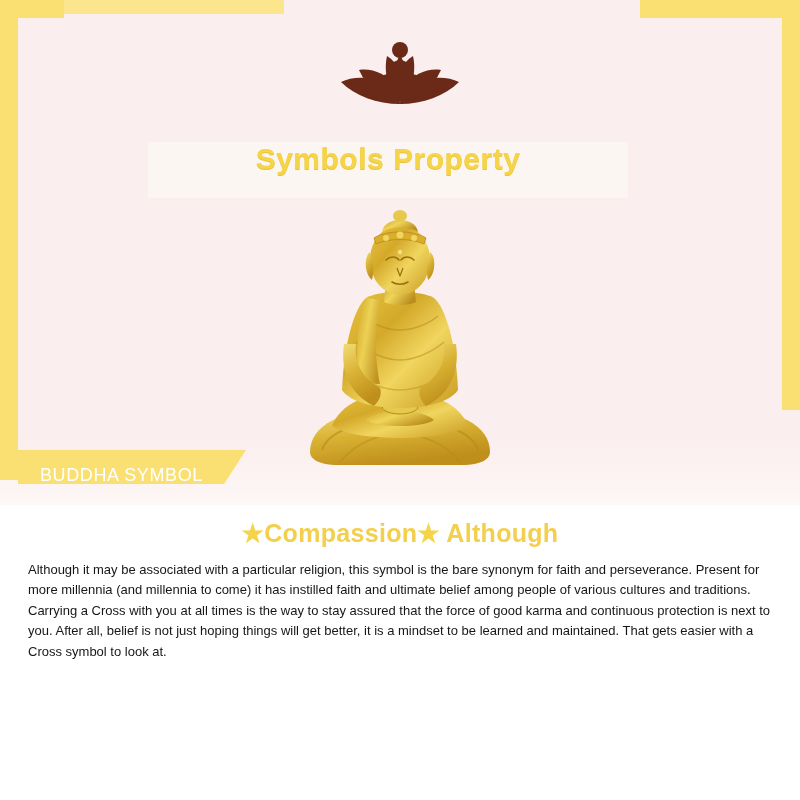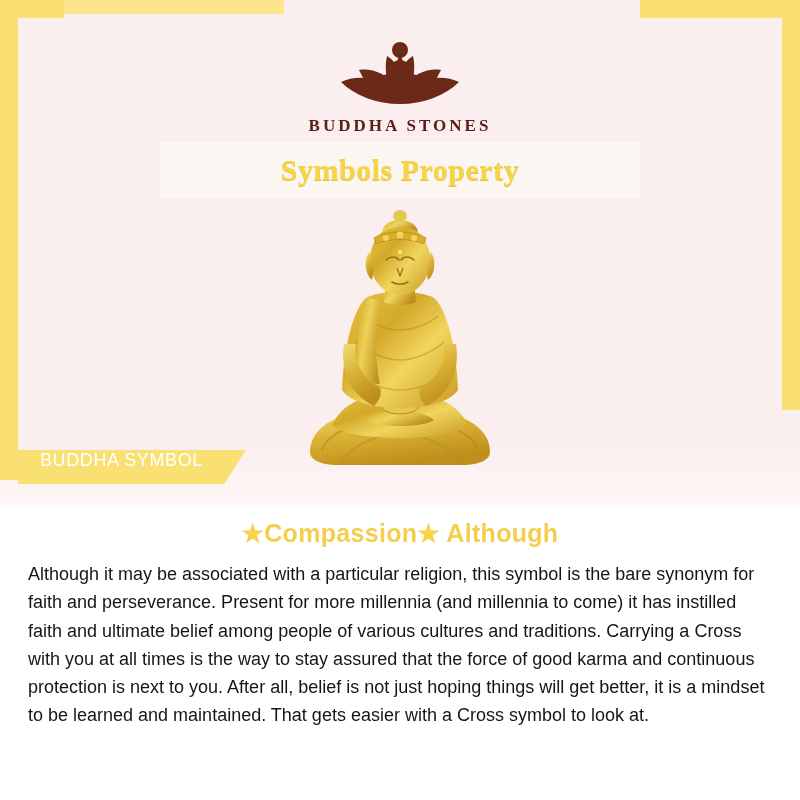--- a/index.html
+++ b/index.html
@@ -69,29 +69,27 @@
     font-size: 17px;
     letter-spacing: 3px;
     font-weight: bold;
     color: #5a2018;
     font-family: "Liberation Serif", serif;
   }
 
   
   .title-bar {
     position: absolute;
-    left: 160px;
+    left: 148px;
     top: 142px;
     width: 480px;
     height: 56px;
     background: #fcf6f2;
     display: flex;
-    align-items: center;
     justify-content: center;
-    font-family: Liberation Serif, serif;
   }
   .title-text {
     font-size: 30px;
     font-weight: bold;
     color: #f5d44a;
     letter-spacing: 0.5px;
     text-shadow: 0 1px 0 #e7c33b;
   }
 
   
@@ -104,23 +102,24 @@
     align-items: flex-end;
     justify-content: center;
   }
 
   
   .ribbon {
     position: absolute;
     left: 18px;
     top: 450px;
     height: 34px;
-    padding: 0 26px 0 22px;
+    padding: 17px 26px 0 22px;
     background: #fadf72;
     display: flex;
+    align-items: center;
     clip-path: polygon(0 0, 100% 0, calc(100% - 22px) 100%, 0 100%);
     width: 228px;
     box-sizing: border-box;
   }
   .ribbon-text {
     font-size: 18px;
     color: #ffffff;
     letter-spacing: 0.6px;
   }
 
@@ -137,21 +136,21 @@
     margin-top: 14px;
     font-size: 25px;
     font-weight: bold;
     color: #f3cf4d;
     letter-spacing: 0.3px;
   }
   .subtitle .star { color: #f5d44a; }
 
   .paragraph {
     margin: 12px 28px 0 28px;
-    font-size: 18px;
+    font-size: 13px;
     line-height: 1.57;
     color: #161616;
     text-align: left;
     font-family: "Liberation Sans", sans-serif;
   }
 </style>
 </head>
 <body>
 
 <div class="page">
@@ -187,21 +186,20 @@
         <g fill="#6b2a18">
 
           <circle cx="85" cy="24" r="8"></circle>
           <path d="M85 34 C79 34 74 39 73 46 L70 60 C74 62 80 63 85 63 C90 63 96 62 100 60 L97 46 C96 39 91 34 85 34 Z"></path>
           <path d="M72 48 C64 50 58 56 56 62 C62 63 68 61 72 58 Z"></path>
           <path d="M98 48 C106 50 112 56 114 62 C108 63 102 61 98 58 Z"></path>
           <path d="M64 64 C72 70 98 70 106 64 C106 70 96 75 85 75 C74 75 64 70 64 64 Z"></path>
         </g>
       </svg>
     </span>
-    <div class="brand-name">BUDDHA STONES</div>
   </div>
 
   <div class="title-bar">
     <div class="title-text">Symbols Property</div>
   </div>
 
   <div class="hero">
     <span>
       <svg width="260" height="300" viewBox="0 0 260 300" xmlns="http://www.w3.org/2000/svg">
         <defs>

